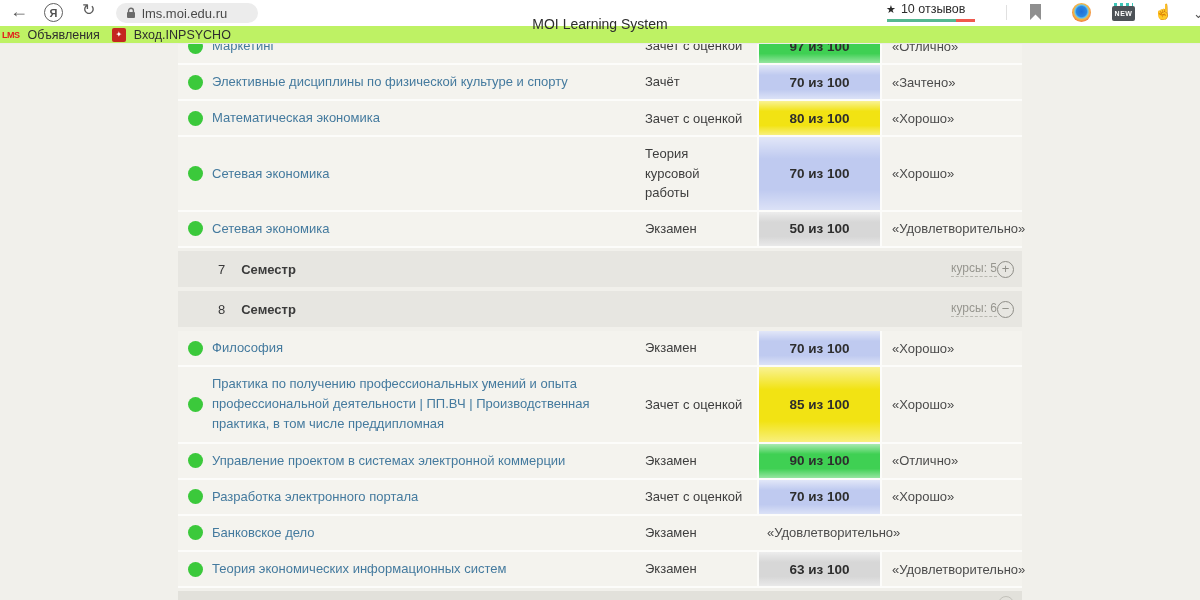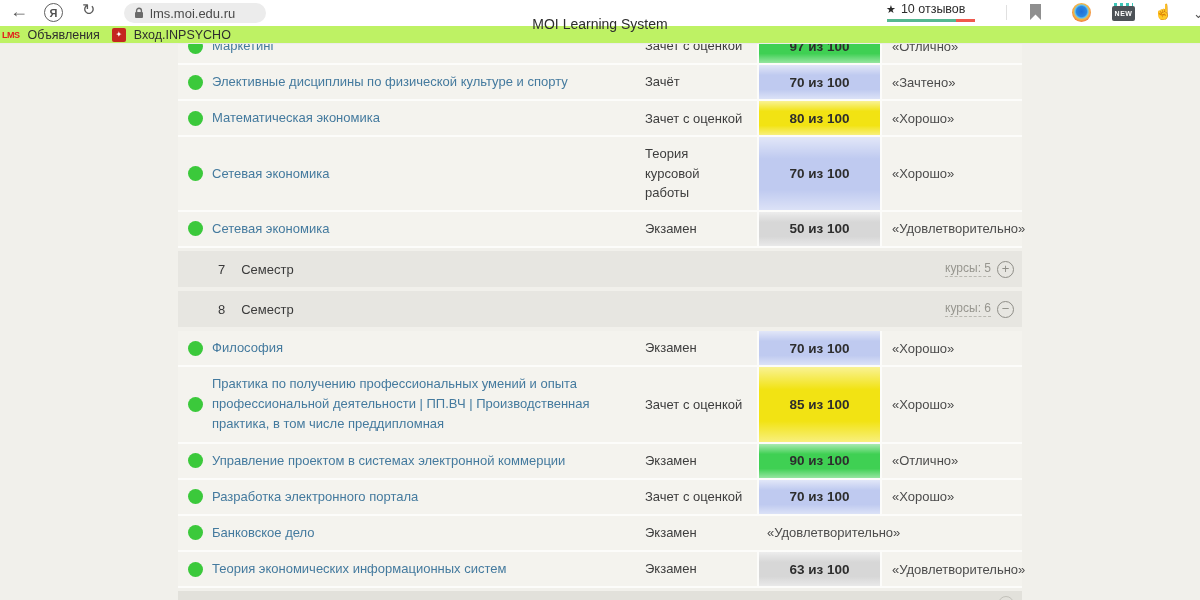--- a/index.html
+++ b/index.html
@@ -14,21 +14,21 @@
   
   .chrome { position:relative; height:26px; background:#ffffff; }
   .chrome .abs { position:absolute; }
   .nav-glyph { color:#5a5a5a; font-size:18px; line-height:1; cursor:pointer; }
   .profile-circle {
     width:19px; height:19px; border:1.6px solid #5f5f5f; border-radius:50%;
     color:#4f4f4f; font-size:11px; font-weight:bold;
     display:flex; align-items:center; justify-content:center;
   }
   .url-pill {
-    left:124px; top:3px; height:20px; width:142px;
+    left:116px; top:3px; height:20px; width:142px;
     background:#ececec; border-radius:10px;
     display:flex; align-items:center; padding:0 10px; gap:6px;
   }
   .url-text { font-size:13px; color:#4a4a4a; white-space:nowrap; }
   .page-title {
     left:0; right:0; top:16px; text-align:center;
     font-size:14px; color:#2e2e2e;
   }
   .reviews { left:886px; top:2px; display:flex; align-items:center; gap:5px; cursor:pointer; }
   .reviews .star { font-size:11px; color:#2b2b2b; }
@@ -92,22 +92,22 @@
     background-image:linear-gradient(180deg, rgba(255,255,255,.55), rgba(255,255,255,0) 30%,
       rgba(255,255,255,0) 72%, rgba(255,255,255,.45));
   }
   .cell-grade { flex:1; display:flex; align-items:center; padding-left:10px; font-size:13px; color:#4c4c4c; }
 
   .sem-row {
     height:36px; margin:3px 0 4px 0; background:#e7e6e1;
     display:flex; align-items:center;
   }
   .sem-num { margin-left:40px; font-size:13px; color:#3a3a3a; }
-  .sem-label { margin-left:16px; font-size:13px; color:#3a3a3a; }
-  .sem-right { margin-left:auto; margin-right:8px; display:flex; align-items:center; gap:6px; }
+  .sem-label { margin-left:16px; font-size:13px; color:#3a3a3a;font-weight:bold; }
+  .sem-right { margin-left:auto; margin-right:8px; display:flex; align-items:center; }
   .courses-link {
     font-size:12px; color:#97968f; border-bottom:1px dashed #b9b8b1;
     padding-bottom:1px; cursor:pointer;
   }
   .toggle-btn {
     width:17px; height:17px; border-radius:50%; border:1.5px solid #8f8e88;
     color:#8f8e88; font-size:13px; line-height:14px; text-align:center; cursor:pointer;
     background:transparent;
   }
   .partial-row { height:20px; margin-top:3px; background:#e2e1db; position:relative; }

